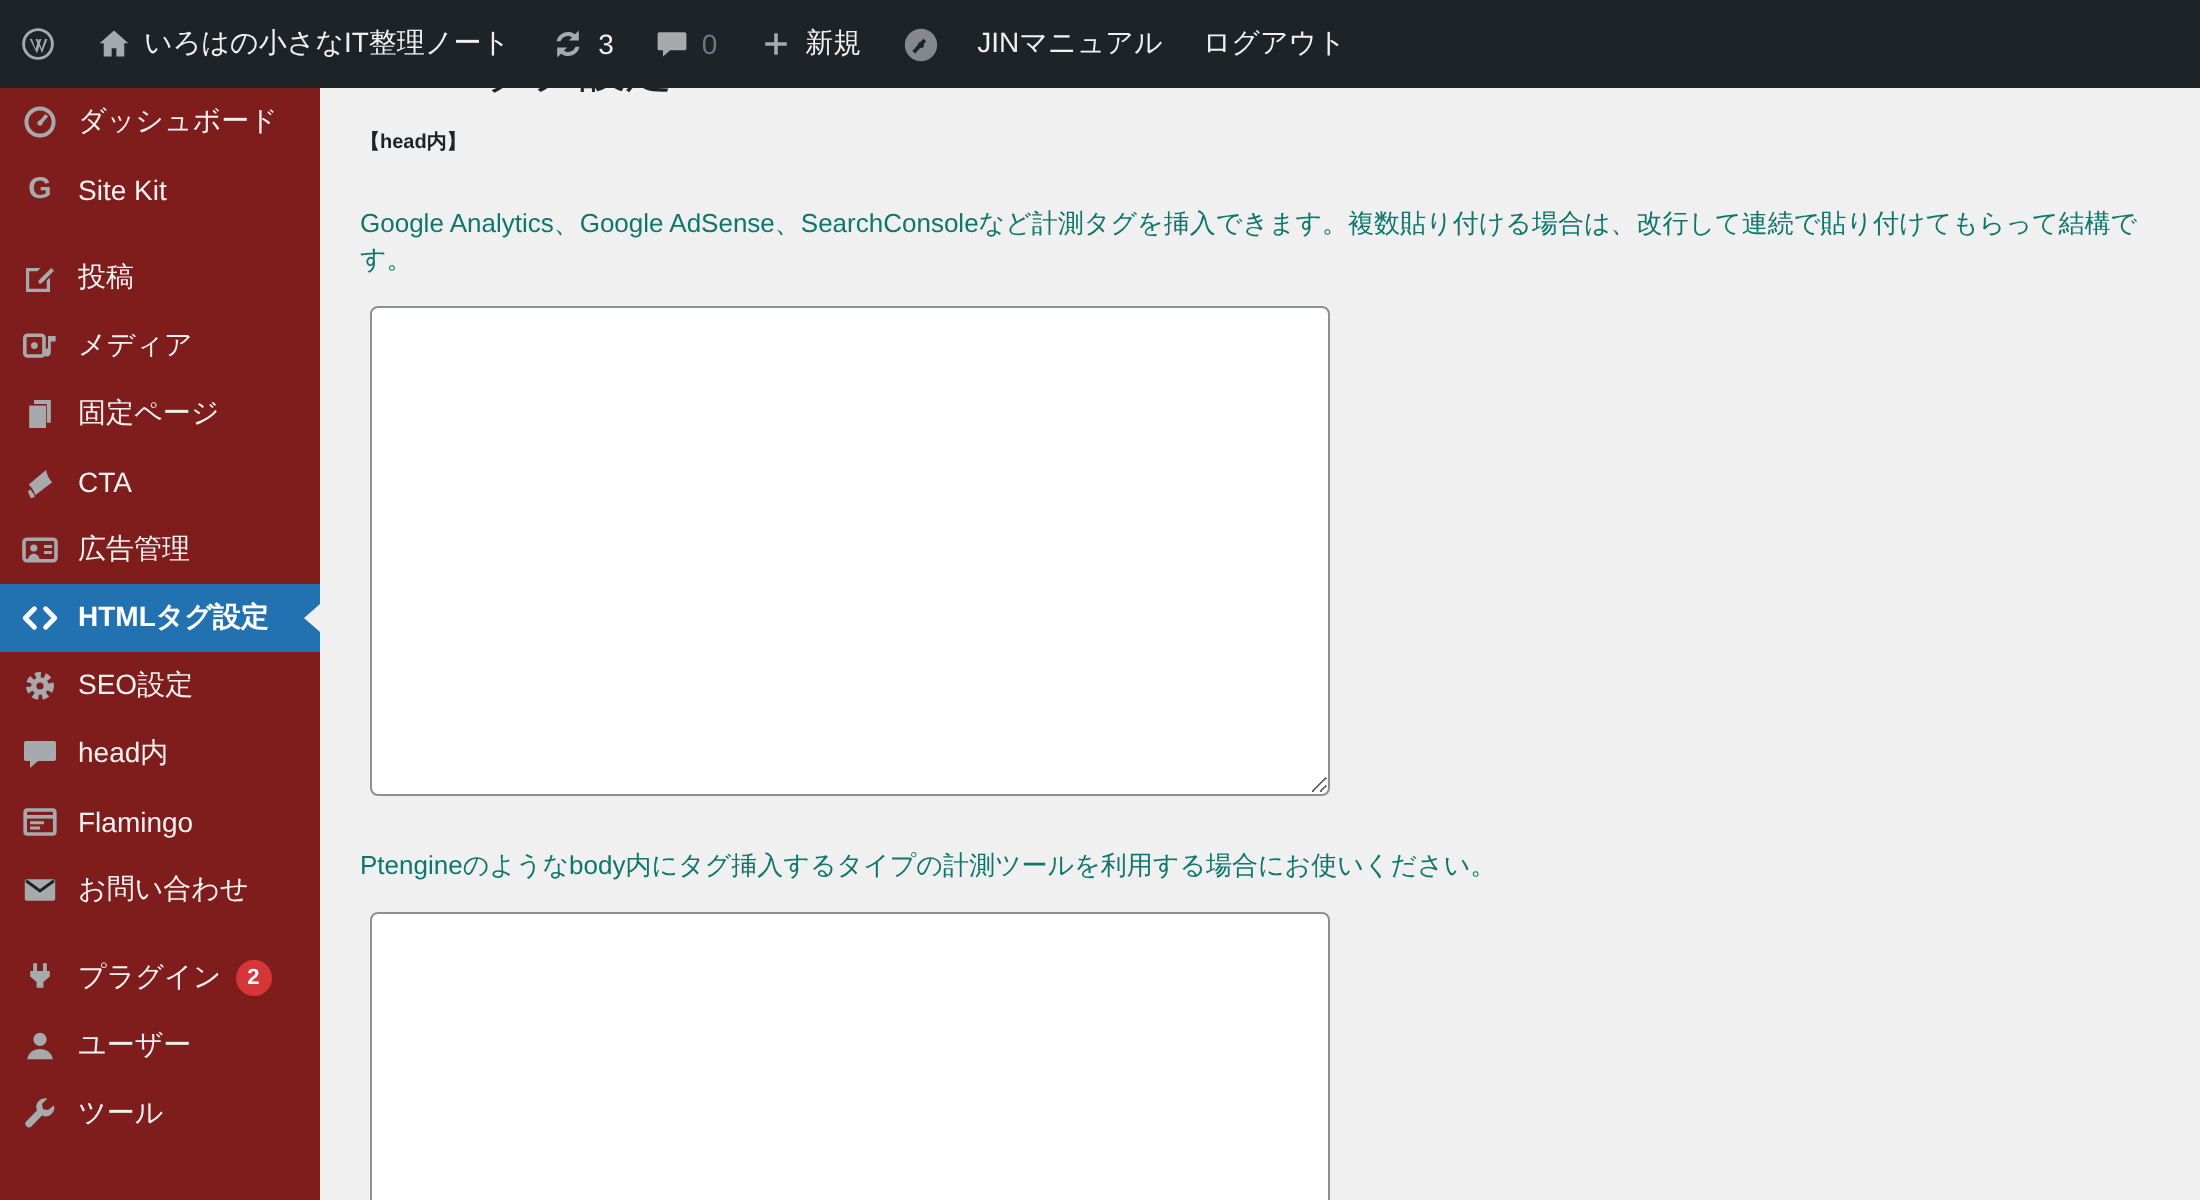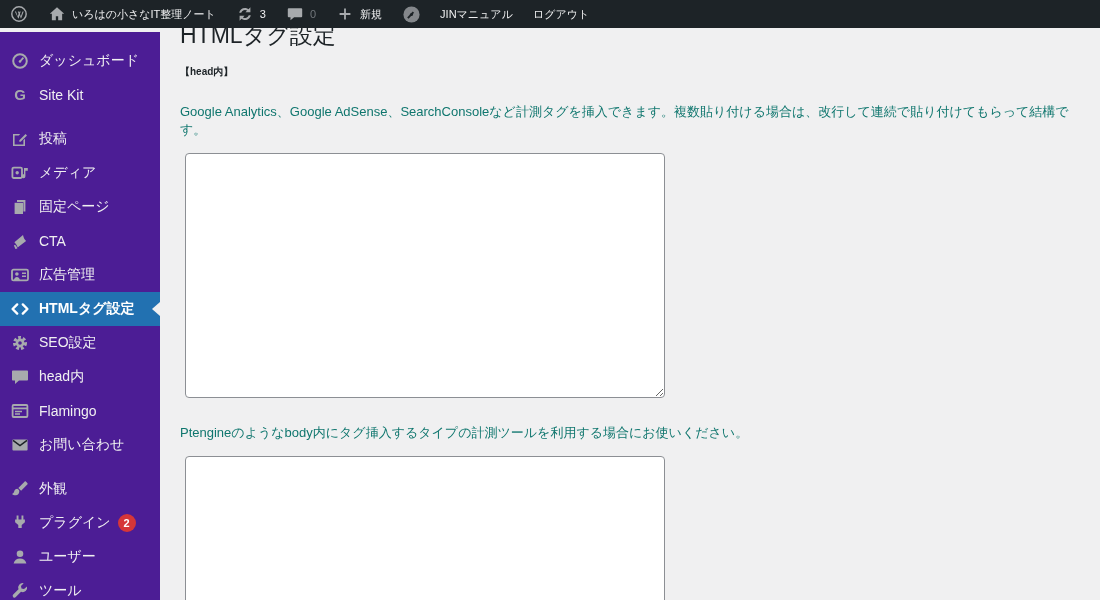--- a/index.html
+++ b/index.html
@@ -6,38 +6,38 @@
   html,body { width:1100px; height:600px; overflow:hidden; }
   body {
     font-family:"Liberation Sans","DejaVu Sans",sans-serif;
     background:#f0f0f1;
     color:#3c434a;
   }
   svg { display:block; }
 
   
   .admin-bar {
-    position:fixed; top:0; left:0; width:1100px; height:28px;
+    position:fixed; top:0; left:0; width:1100px; height:44px;
     background:#1d2327; color:#f0f0f1;
     display:flex; align-items:center;
-    font-size:11px; z-index:50;
+    font-size:14px; z-index:50;
   }
   .ab-item {
     display:flex; align-items:center; gap:6px;
     padding:0 10px; height:32px; cursor:pointer; white-space:nowrap;
   }
   .ab-icon { width:18px; height:18px; color:#a7aaad; flex:0 0 auto; }
   .ab-count { color:#f0f0f1; }
   .ab-count-muted { color:#72777c; }
   .ab-text { color:#f0f0f1; }
 
   
   .sidebar {
     position:fixed; top:32px; left:0; bottom:0; width:160px;
-    background:#4c1d95; padding-top:12px; z-index:40;
+    background:#7f1d1d; padding-top:12px; z-index:40;
   }
   .menu-item {
     position:relative;
     display:flex; align-items:center;
     height:34px; padding-left:10px;
     color:#f0f0f1; font-size:14px; cursor:pointer;
   }
   .menu-item .mi-icon {
     width:20px; height:20px; margin-right:9px;
     color:#a7aaad; flex:0 0 auto;
@@ -264,29 +264,20 @@
       <svg viewBox="0 0 20 20" width="20" height="20">
           <rect x="2.4" y="4.6" width="15.2" height="10.8" rx="1" fill="currentColor"></rect>
           <path d="m3 5.4 7 5.1 7-5.1" stroke="#1d2327" stroke-width="1.5" fill="none"></path>
         </svg>
     </span>
     <span>お問い合わせ</span>
   </div>
 
   <div class="menu-sep"></div>
 
-  <div class="menu-item">
-    <span class="mi-icon">
-      <svg viewBox="0 0 20 20" width="20" height="20">
-          <path fill="currentColor" d="M16 2.7c-.5-.5-1.1-.4-1.5 0L8.3 8.9l2.8 2.8 6.2-6.2c.4-.4.5-1 0-1.5z"></path>
-          <path fill="currentColor" d="M7.4 9.8c-1.9.1-2.7 1.1-3.2 2.6-.4 1.2-.9 1.9-2.2 2.5 1.3 1.5 4.6 2 6.2.3 1.1-1.1 1.4-2.9.8-4.1z"></path>
-        </svg>
-    </span>
-    <span>外観</span>
-  </div>
 
   <div class="menu-item">
     <span class="mi-icon">
       <svg viewBox="0 0 20 20" width="20" height="20">
           <path fill="currentColor" d="M6.6 2.6h1.9v3.9h3V2.6h1.9v3.9h1.5v2.8L11.7 12v2.9H8.3V12L5.1 9.3V6.5h1.5z"></path>
         </svg>
     </span>
     <span>プラグイン</span>
     <span class="badge">2</span>
   </div>

